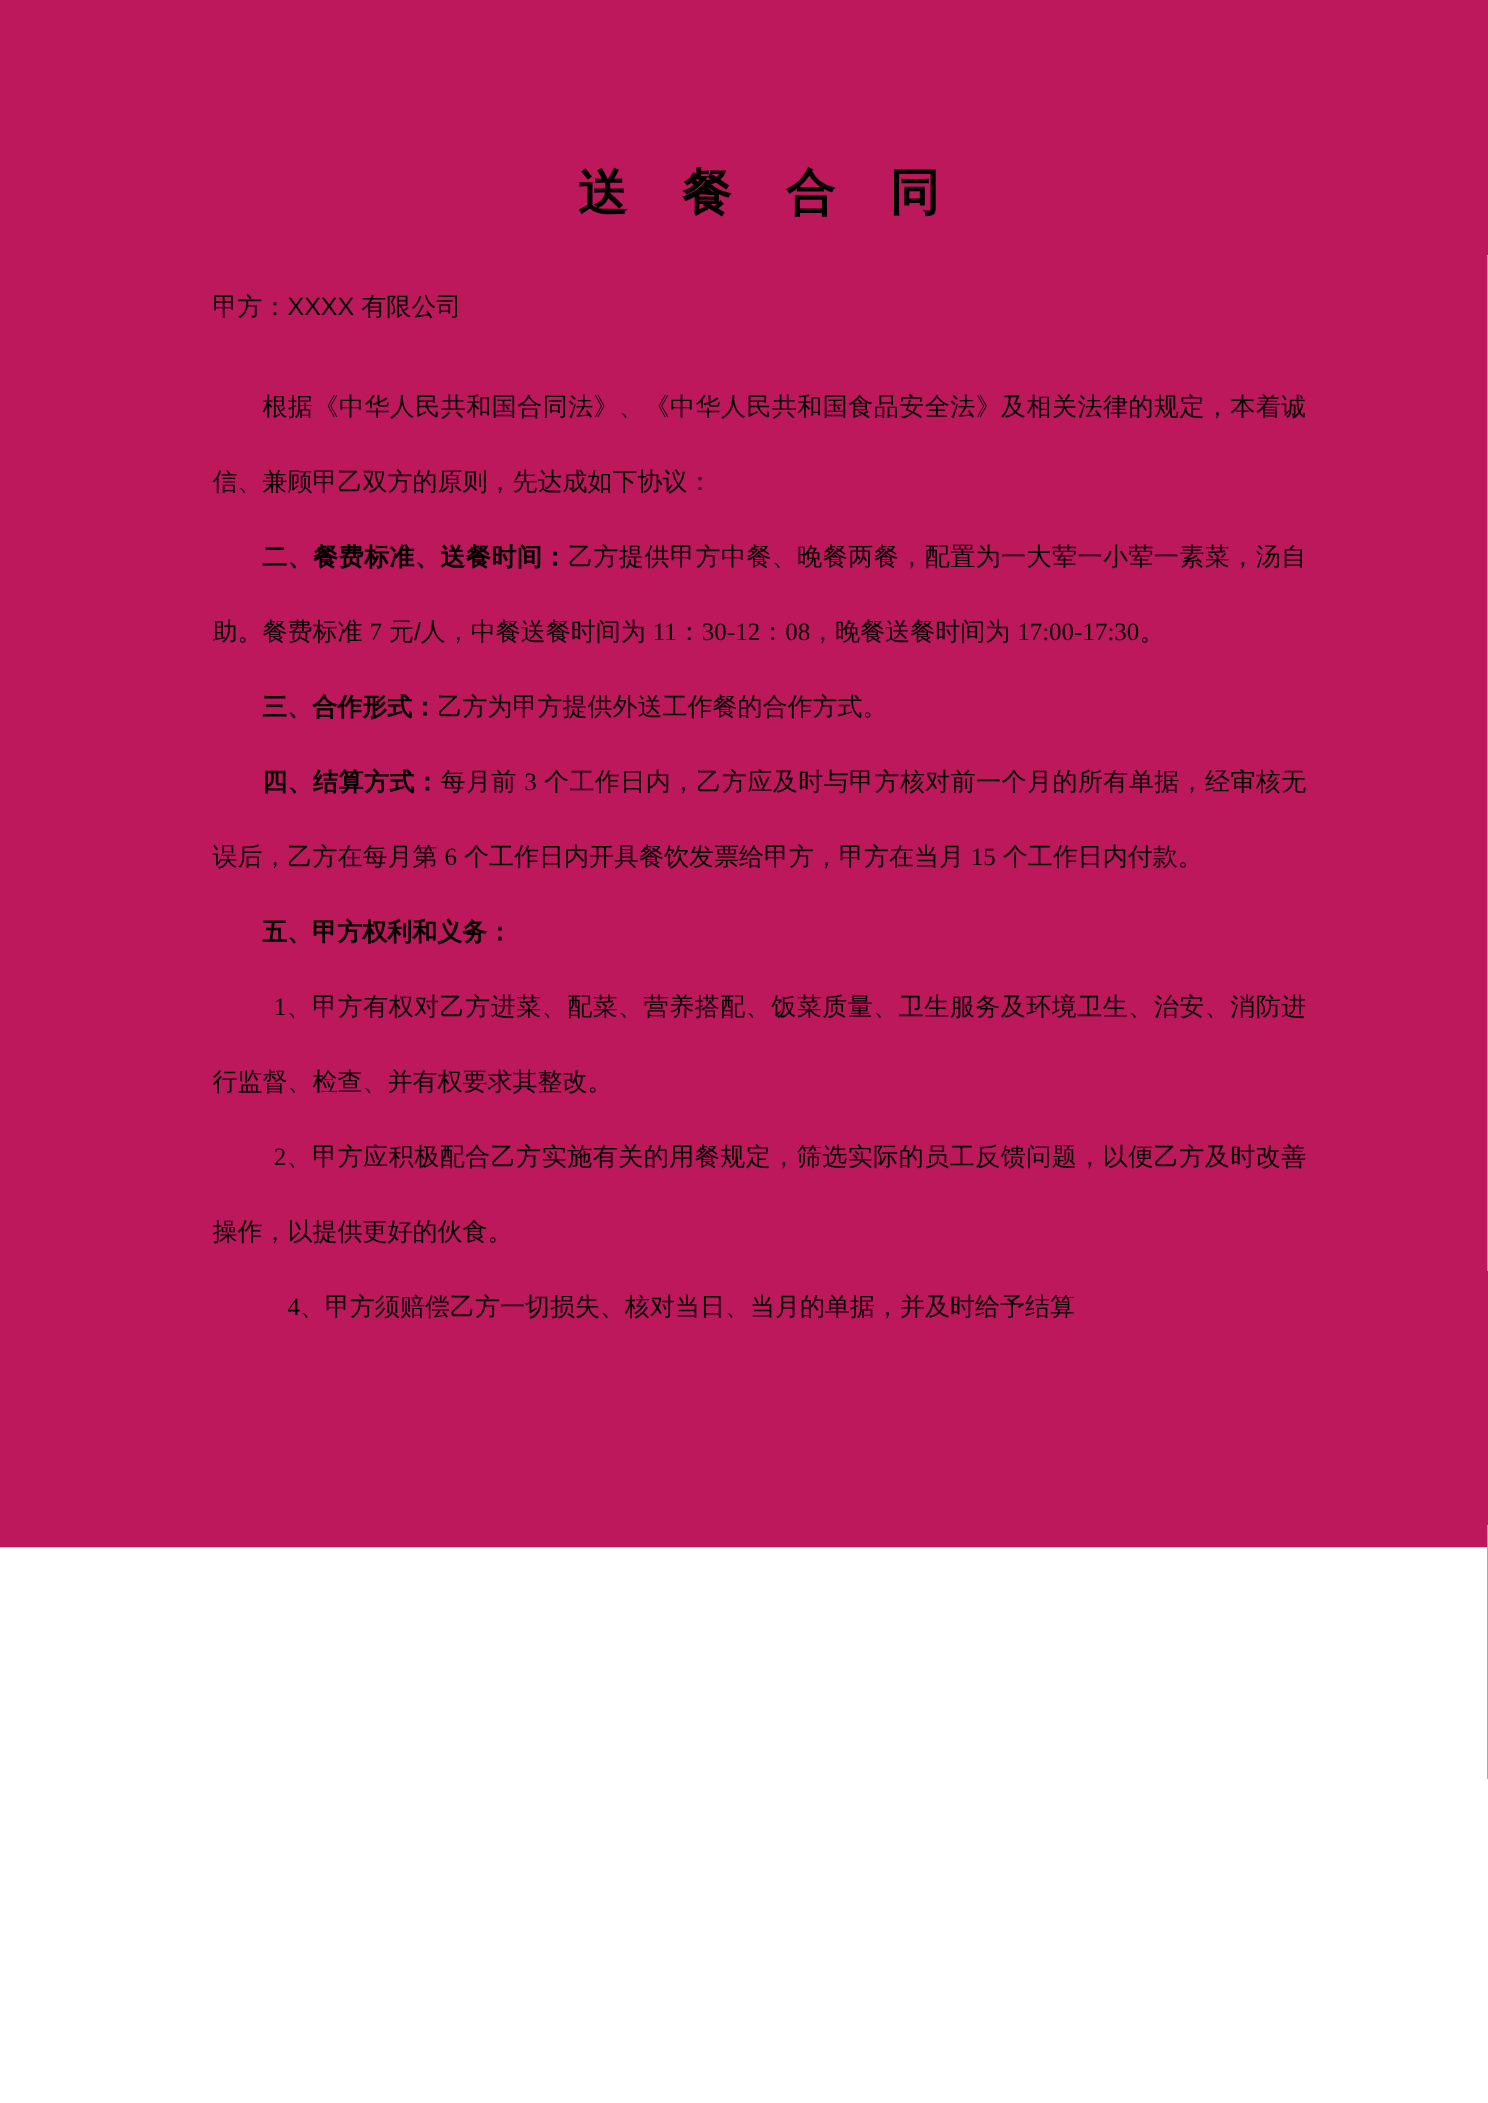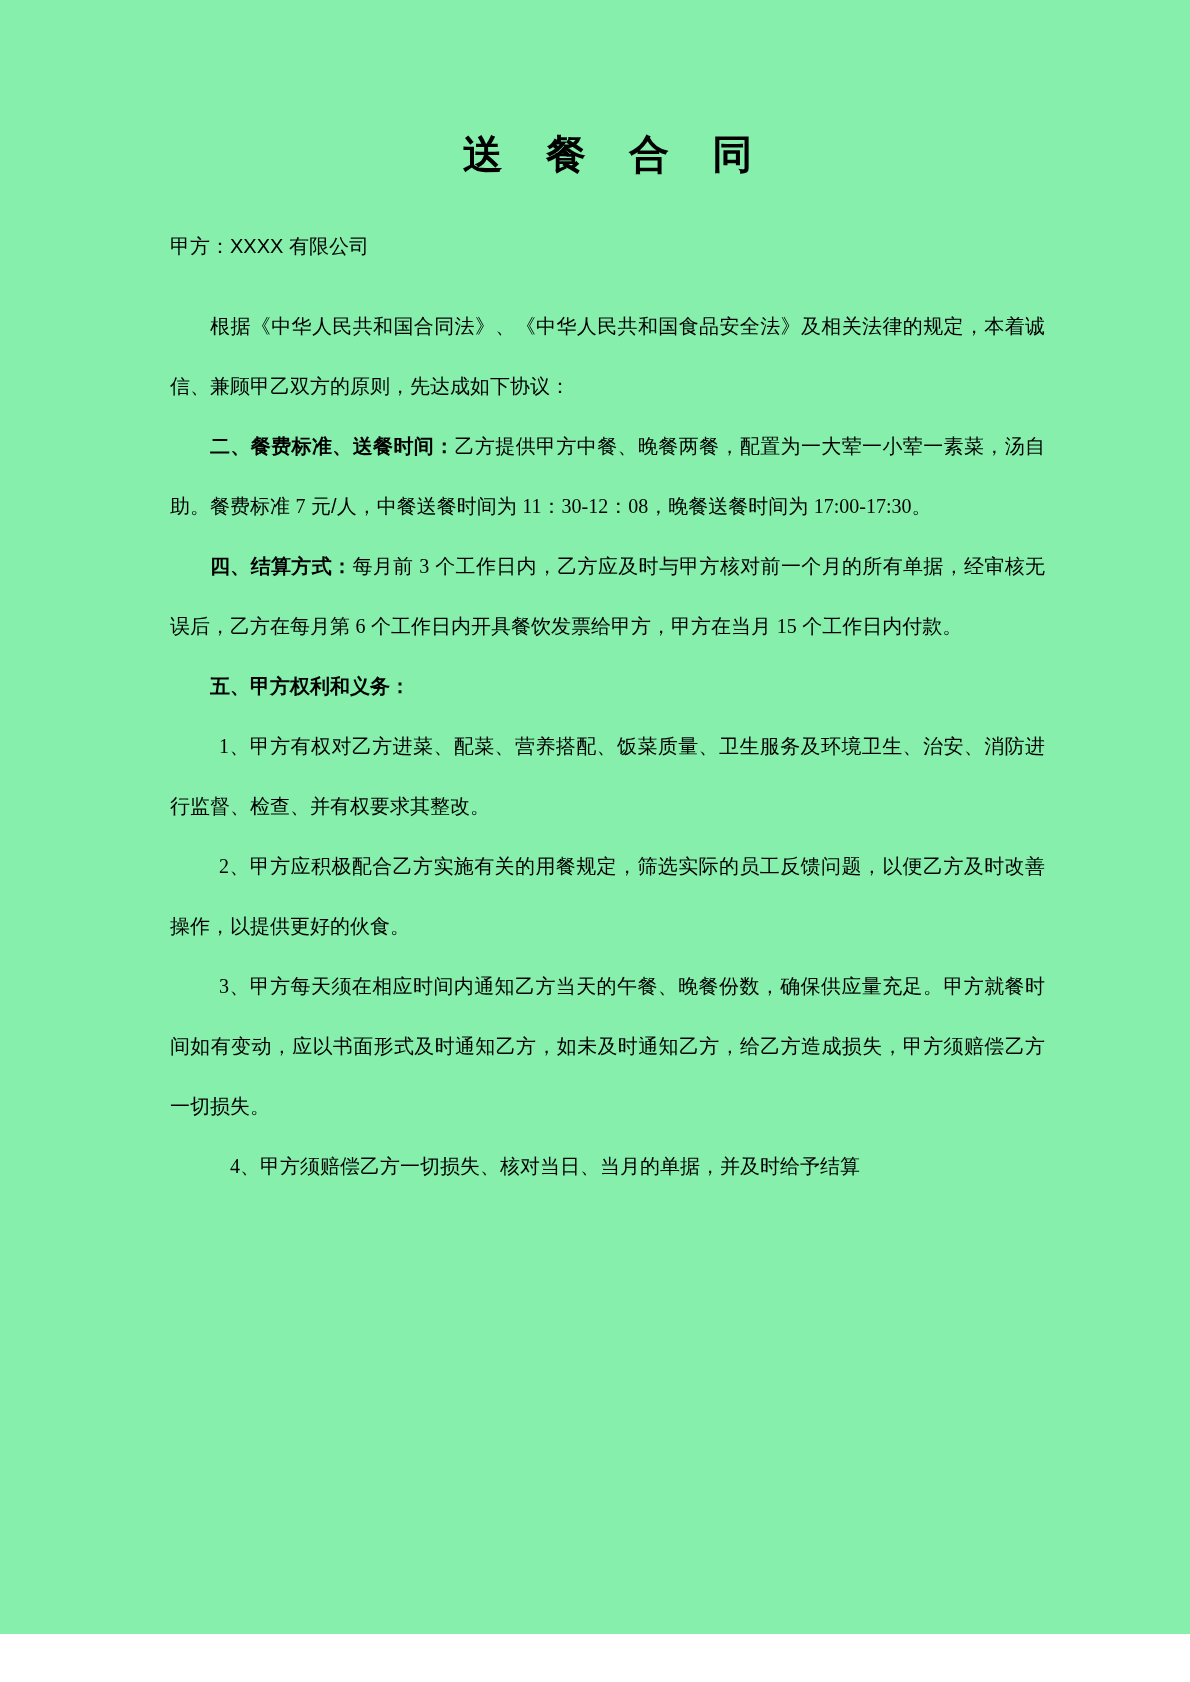--- a/index.html
+++ b/index.html
@@ -7,22 +7,22 @@
     padding: 0;
     background: #ffffff;
   }
   body {
     font-family: "Liberation Serif", "DejaVu Serif", serif;
     color: #000000;
   }
   .page {
     position: relative;
     width: 1190px;
-    height: 1634px;
-    background: #86efac;
+    height: 1238px;
+    background: #be185d;
     box-sizing: border-box;
     overflow: hidden;
   }
   .content {
     position: absolute;
     left: 170px;
     top: 126px;
     width: 875px;
   }
   .doc-title {
@@ -78,27 +78,27 @@
     <h1 class="doc-title">送 餐 合 同</h1>
 
     <p class="para party">甲方：XXXX 有限公司</p>
 
 
     <p class="para indent"><span>根据《中华人民共和国合同法》、《中华人民共和国食品安全法》及相关法</span><span>律的规定，本着诚信、兼顾甲乙双方的原则，先达成如下协议：</span></p>
 
 
     <p class="para indent"><span class="b">二、</span><span class="b">餐费标准、送餐时间：</span><span>乙方提供甲方中餐、晚餐两餐，配置为一大荤一小荤一素菜，汤自助。餐费标准 </span><span class="serif-num">7</span><span> 元/人，中餐送餐时间为 </span><span class="serif-num">11：30-12：08</span><span>，晚餐送餐时间为 </span><span class="serif-num">17:00-17:30</span><span>。</span></p>
 
+    <p class="para indent"><span class="b">三、</span><span class="b">合作形式：</span><span>乙方为甲方提供外送工作餐的合作方式。</span></p>
 
     <p class="para indent"><span class="b">四、</span><span class="b">结算方式：</span><span>每月前 </span><span class="serif-num">3</span><span> 个工作日内，乙方应及时与甲方核对前一个月的所有单据，经审核无误后，乙方在每月第 </span><span class="serif-num">6</span><span> 个工作日内开具餐饮发票给甲方，甲方在当月 </span><span class="serif-num">15</span><span> 个工作日内付款。</span></p>
 
     <p class="para indent"><span class="b">五、</span><span class="b">甲方权利和义务：</span></p>
 
     <p class="para indent-wide"><span class="serif-num">1、</span><span>甲方有权对乙方进菜、配菜、营养搭配、饭菜质量、卫生服务及环境卫生、治安、消防进行监督、检查、并有权要求其整改。</span></p>
 
     <p class="para indent-wide"><span class="serif-num">2、</span><span>甲方应积极配合乙方实施有关的用餐规定，筛选实际的员工反馈问题，以便乙方及时改善操作，以提供更好的伙食。</span></p>
 
-    <p class="para indent-wide"><span class="serif-num">3、</span><span>甲方每天须在相应时间内通知乙方当天的午餐、晚餐份数，确保供应量充足。甲方就餐时间如有变动，应以书面形式及时通知乙方，如未及时通知乙方，给乙方造成损失，甲方须赔偿乙方一切损失。</span></p>
 
     <p class="para indent-wide"><span class="sp-sm"></span><span class="serif-num">4、</span><span>甲方须赔偿乙方一切损失、核对当日、当月的单据，并及时给予结算</span></p>
 
   </div>
 </div>
 
 </body></html>

